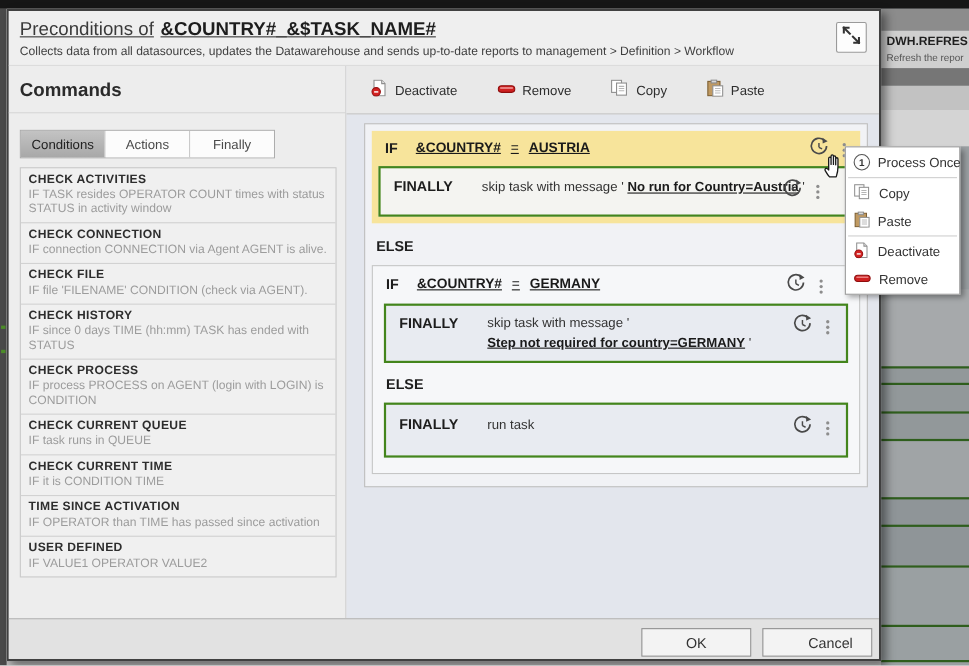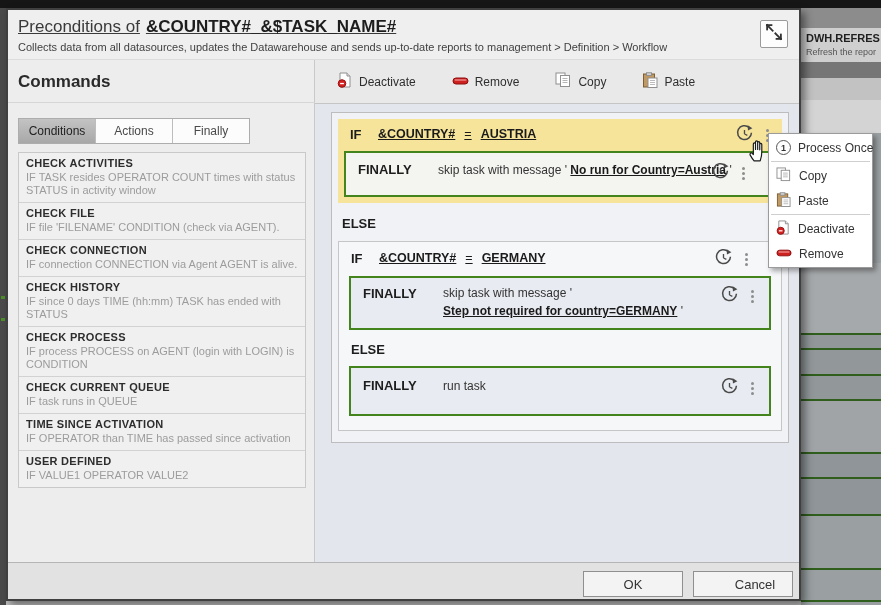--- a/index.html
+++ b/index.html
@@ -172,38 +172,42 @@
         <div class="tab selected">Conditions</div>
         <div class="tab">Actions</div>
         <div class="tab">Finally</div>
       </div>
       <div class="cmd-list">
         <div class="cmd-item">
           <div class="cmd-title">CHECK ACTIVITIES</div>
           <div class="cmd-desc">IF TASK resides OPERATOR COUNT times with status STATUS in activity window</div>
         </div>
         <div class="cmd-item">
+          <div class="cmd-title">CHECK CONNECTION</div>
+          <div class="cmd-desc">IF connection CONNECTION via Agent AGENT is alive.</div>
+        </div>
+        <div class="cmd-item">
           <div class="cmd-title">CHECK FILE</div>
           <div class="cmd-desc">IF file 'FILENAME' CONDITION (check via AGENT).</div>
         </div>
         <div class="cmd-item">
-          <div class="cmd-title">CHECK CONNECTION</div>
-          <div class="cmd-desc">IF connection CONNECTION via Agent AGENT is alive.</div>
-        </div>
-        <div class="cmd-item">
           <div class="cmd-title">CHECK HISTORY</div>
           <div class="cmd-desc">IF since 0 days TIME (hh:mm) TASK has ended with STATUS</div>
         </div>
         <div class="cmd-item">
           <div class="cmd-title">CHECK PROCESS</div>
           <div class="cmd-desc">IF process PROCESS on AGENT (login with LOGIN) is CONDITION</div>
         </div>
         <div class="cmd-item">
           <div class="cmd-title">CHECK CURRENT QUEUE</div>
           <div class="cmd-desc">IF task runs in QUEUE</div>
+        </div>
+        <div class="cmd-item">
+          <div class="cmd-title">CHECK CURRENT TIME</div>
+          <div class="cmd-desc">IF it is CONDITION TIME</div>
         </div>
         <div class="cmd-item">
           <div class="cmd-title">TIME SINCE ACTIVATION</div>
           <div class="cmd-desc">IF OPERATOR than TIME has passed since activation</div>
         </div>
         <div class="cmd-item">
           <div class="cmd-title">USER DEFINED</div>
           <div class="cmd-desc">IF VALUE1 OPERATOR VALUE2</div>
         </div>
       </div>

